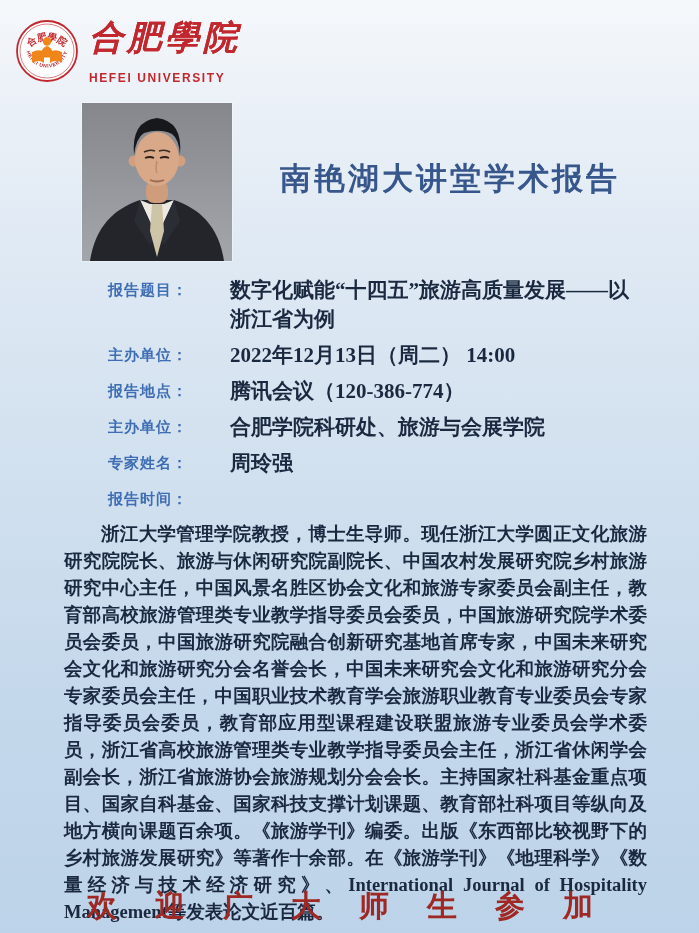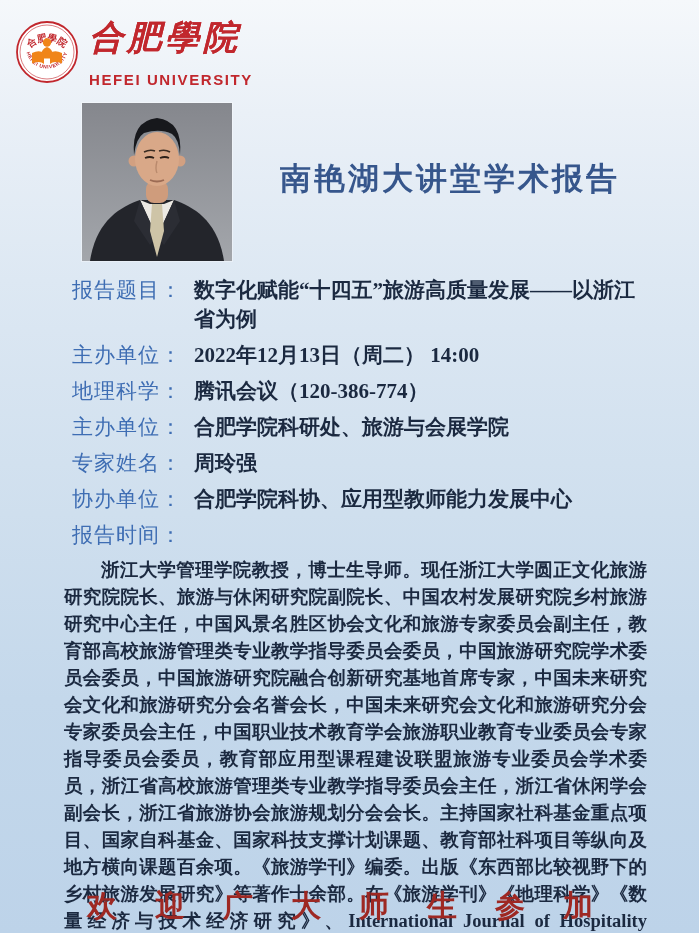--- a/index.html
+++ b/index.html
@@ -26,43 +26,44 @@
   .brand{margin-left:10px;padding-top:4px;}
   .brand-zh{
     font-size:34px;line-height:36px;font-weight:700;
     color:var(--accent-red,#c1272d);
     letter-spacing:4px;
     font-style:italic;
     text-shadow:0 0 0.5px var(--accent-red,#c1272d);
   }
   .brand-en{
     font-family:"Liberation Sans","DejaVu Sans",sans-serif;
-    font-size:15px;font-weight:700;letter-spacing:1.6px;
+    font-size:12px;font-weight:700;letter-spacing:1.6px;
     color:var(--accent-red,#c1272d);
     margin-top:15px;
   }
   
   .photo{
     position:absolute;left:82px;top:103px;width:150px;height:158px;
     box-shadow:0 0 0 1px rgba(255,255,255,.35);
   }
   .title{
     position:absolute;left:224px;top:158px;width:452px;
     text-align:center;
     font-size:31px;font-weight:700;letter-spacing:3px;
     color:var(--title-blue,#36568c);
   }
   
   .content{position:absolute;top:276px;left:0;width:699px;padding:0 52px 0 64px;}
   .field{display:flex;align-items:flex-start;margin-bottom:7px;padding-left:8px;}
   .flabel{
     flex:none;width:122px;
-    font-size:21px;font-weight:400;letter-spacing:1px;
+    font-size:15px;font-weight:700;letter-spacing:1px;
     line-height:29px;
     color:var(--label-blue,#3e6db3);
+    margin-left:36px;
   }
   .fvalue{
     flex:1;
     font-size:21px;font-weight:700;
     line-height:29px;
     color:var(--text-dark,#1b2940);
   }
   
   .bio{
     margin-top:6px;
@@ -155,34 +156,30 @@
   <div class="content">
     <div class="field">
       <span class="flabel">报告题目：</span>
       <span class="fvalue">数字化赋能“十四五”旅游高质量发展——以浙江省为例</span>
     </div>
     <div class="field">
       <span class="flabel">主办单位：</span>
       <span class="fvalue">2022年12月13日（周二） 14:00</span>
     </div>
     <div class="field">
-      <span class="flabel">地理科学：</span>
+      <span class="flabel">报告地点：</span>
       <span class="fvalue">腾讯会议（120-386-774）</span>
     </div>
     <div class="field">
       <span class="flabel">主办单位：</span>
       <span class="fvalue">合肥学院科研处、旅游与会展学院</span>
     </div>
     <div class="field">
       <span class="flabel">专家姓名：</span>
       <span class="fvalue">周玲强</span>
-    </div>
-    <div class="field">
-      <span class="flabel">协办单位：</span>
-      <span class="fvalue">合肥学院科协、应用型教师能力发展中心</span>
     </div>
     <div class="field">
       <span class="flabel">报告时间：</span>
       <span class="fvalue"></span>
     </div>
 
     <p class="bio">浙江大学管理学院教授，博士生导师。现任浙江大学圆正文化旅游研究院院长、旅游与休闲研究院副院长、中国农村发展研究院乡村旅游研究中心主任，中国风景名胜区协会文化和旅游专家委员会副主任，教育部高校旅游管理类专业教学指导委员会委员，中国旅游研究院学术委员会委员，中国旅游研究院融合创新研究基地首席专家，中国未来研究会文化和旅游研究分会名誉会长，中国未来研究会文化和旅游研究分会专家委员会主任，中国职业技术教育学会旅游职业教育专业委员会专家指导委员会委员，教育部应用型课程建设联盟旅游专业委员会学术委员，浙江省高校旅游管理类专业教学指导委员会主任，浙江省休闲学会副会长，浙江省旅游协会旅游规划分会会长。主持国家社科基金重点项目、国家自科基金、国家科技支撑计划课题、教育部社科项目等纵向及地方横向课题百余项。《旅游学刊》编委。出版《东西部比较视野下的乡村旅游发展研究》等著作十余部。在《旅游学刊》《地理科学》《数量经济与技术经济研究》、International Journal of Hospitality Management等发表论文近百篇。</p>
   </div>
 
   <div class="welcome">欢迎广大师生参加</div>

